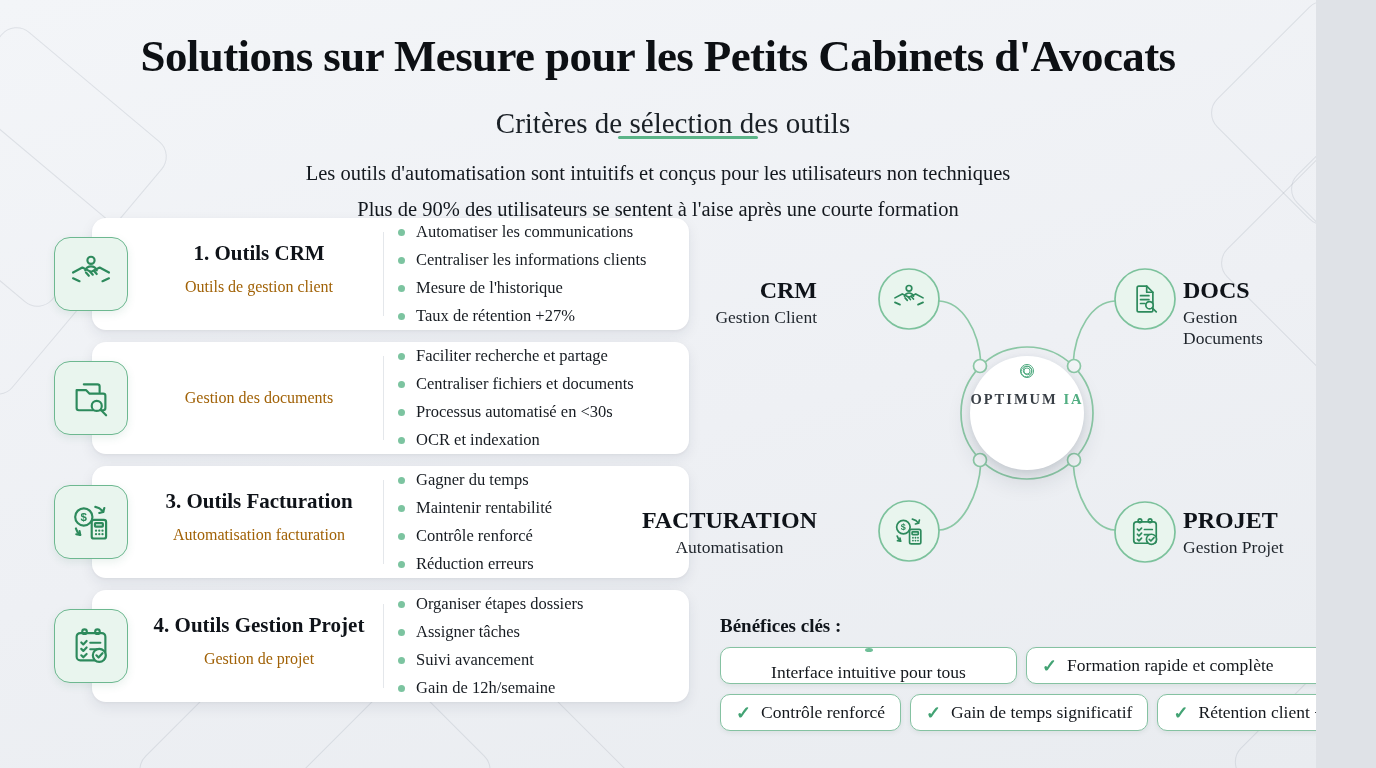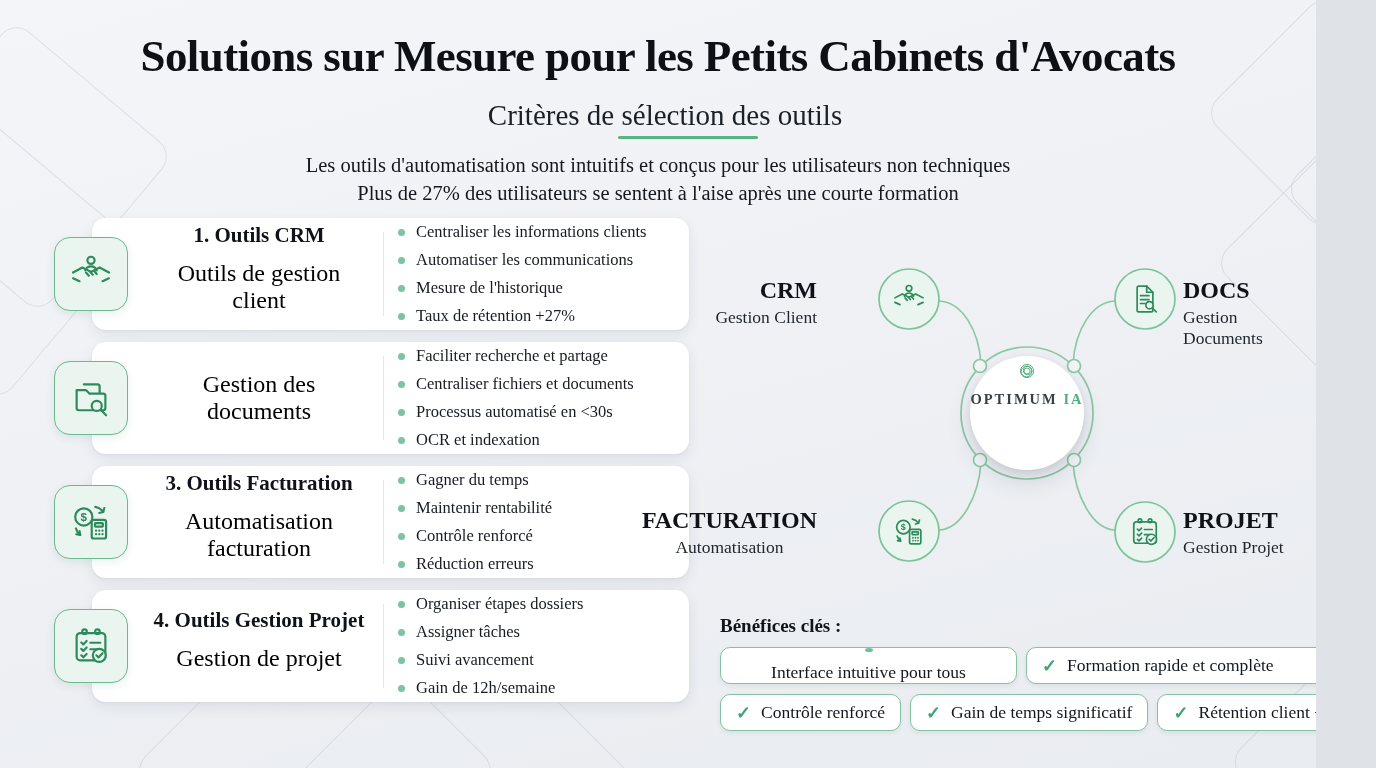--- a/index.html
+++ b/index.html
@@ -18,43 +18,43 @@
   .d5 { width:170px; height:170px; left:1248px; top:178px; transform: rotate(45deg); }
   .d6 { width:260px; height:260px; left:185px;  top:640px; transform: rotate(45deg); }
   .d7 { width:260px; height:260px; left:335px;  top:662px; transform: rotate(45deg); }
   .d8 { width:200px; height:200px; left:1268px; top:662px; transform: rotate(45deg); }
 
   .title {
     position: absolute; top: 30px; left: 0; width: 100%; margin: 0;
     text-align: center; font-size: 45px; font-weight: 700; letter-spacing: -0.6px; color: #0d1014;
   }
   .subtitle {
-    position: absolute; top: 92px; left: 0; width: 100%; margin: 7px;
+    position: absolute; top: 92px; left: 0; width: 100%; margin: 15px;
     text-align: center; font-size: 29px; font-weight: 500; color: #1a2026;
   }
   .subtitle-underline { position: absolute; top: 136px; left: 618px; width: 140px; height: 3px; background: #5ab387; border-radius: 2px; }
   .intro { position: absolute; top: 151px; left: 0; width: 100%; text-align: center; }
-  .intro p { margin: 0; font-size: 20.5px; font-weight: 500; line-height: 28px; color: #13181e; }
+  .intro p { margin: 8px; font-size: 20.5px; font-weight: 500; line-height: 28px; color: #13181e; }
 
   
   .cards { position: absolute; left: 92px; top: 218px; width: 597px; display: flex; flex-direction: column; gap: 12px; }
   .card {
     position: relative; height: 112px; background: #ffffff; border-radius: 14px;
     box-shadow: 0 5px 14px rgba(30,40,60,.08), 0 1px 3px rgba(30,40,60,.05);
   }
   .tile {
     position: absolute; left: -38px; top: 50%; transform: translateY(-50%);
     width: 74px; height: 74px; background: #e9f5ee; border: 1.5px solid #6db890; border-radius: 16px;
     display: flex; align-items: center; justify-content: center; color: #2d8a5c;
     box-shadow: 0 3px 8px rgba(40,120,80,.10);
   }
   .icn { width: 46px; height: 46px; display: block; }
   .card-head { position: absolute; left: 48px; top: 50%; transform: translateY(-50%); width: 238px; text-align: center; }
   .card-head h3 { margin: 0 0 4px; font-size: 21px; font-weight: 700; color: #0f1319; }
-  .card-head p  { margin: 12px; font-size: 24px; color: #000000; }
+  .card-head p  { margin: 12px; font-size: 16px; color: #a16207; }
   .vdiv { position: absolute; left: 291px; top: 14px; bottom: 14px; width: 1px; background: #e4e7eb; }
   .blist { position: absolute; left: 306px; top: 50%; transform: translateY(-50%); margin: 0; padding: 0; list-style: none; display: flex; flex-direction: column; gap: 8px; }
   .blist li { display: flex; align-items: center; gap: 11px; font-size: 16.5px; color: #171c22; white-space: nowrap; }
   .bdot { width: 7px; height: 7px; border-radius: 50%; background: #7cc4a0; flex: 0 0 auto; }
 
   
   .net { position: absolute; left: 700px; top: 230px; }
   .curve { fill: none; stroke: #8cc8a6; stroke-width: 1.7; }
   .ring  { fill: none; stroke: #8cc8a6; stroke-width: 1.7; }
   .ring-dot { fill: #f3f5f7; stroke: #8cc8a6; stroke-width: 1.7; }
@@ -163,44 +163,44 @@
   <div class="deco d5"></div>
   <div class="deco d6"></div>
   <div class="deco d7"></div>
   <div class="deco d8"></div>
 
   <h1 class="title">Solutions sur Mesure pour les Petits Cabinets d'Avocats</h1>
   <h2 class="subtitle">Critères de sélection des outils</h2>
   <div class="subtitle-underline"></div>
   <div class="intro">
     <p>Les outils d'automatisation sont intuitifs et conçus pour les utilisateurs non techniques</p>
-    <p>Plus de 27% des utilisateurs se sentent à l'aise après une courte formation</p>
+    <p>Plus de 90% des utilisateurs se sentent à l'aise après une courte formation</p>
   </div>
 
   <div class="cards">
 
     <section class="card">
       <div class="tile">
         <svg class="icn">
             <use href="#ic-handshake"></use>
           </svg>
       </div>
       <div class="card-head">
         <h3>1. Outils CRM</h3>
         <p>Outils de gestion client</p>
       </div>
       <div class="vdiv"></div>
       <ul class="blist">
         <li>
             <span class="bdot"></span>
+            <span>Automatiser les communications</span>
+          </li>
+        <li>
+            <span class="bdot"></span>
             <span>Centraliser les informations clients</span>
-          </li>
-        <li>
-            <span class="bdot"></span>
-            <span>Automatiser les communications</span>
           </li>
         <li>
             <span class="bdot"></span>
             <span>Mesure de l'historique</span>
           </li>
         <li>
             <span class="bdot"></span>
             <span>Taux de rétention +27%</span>
           </li>
       </ul>

